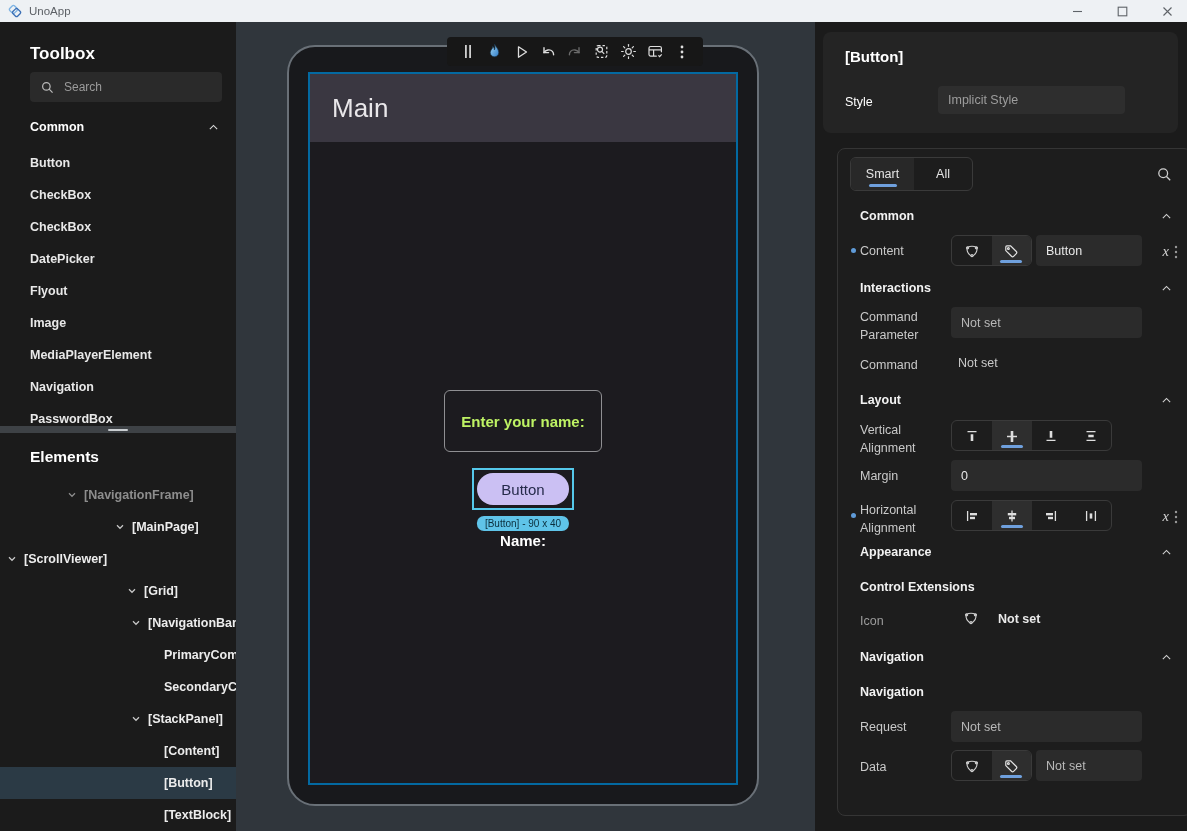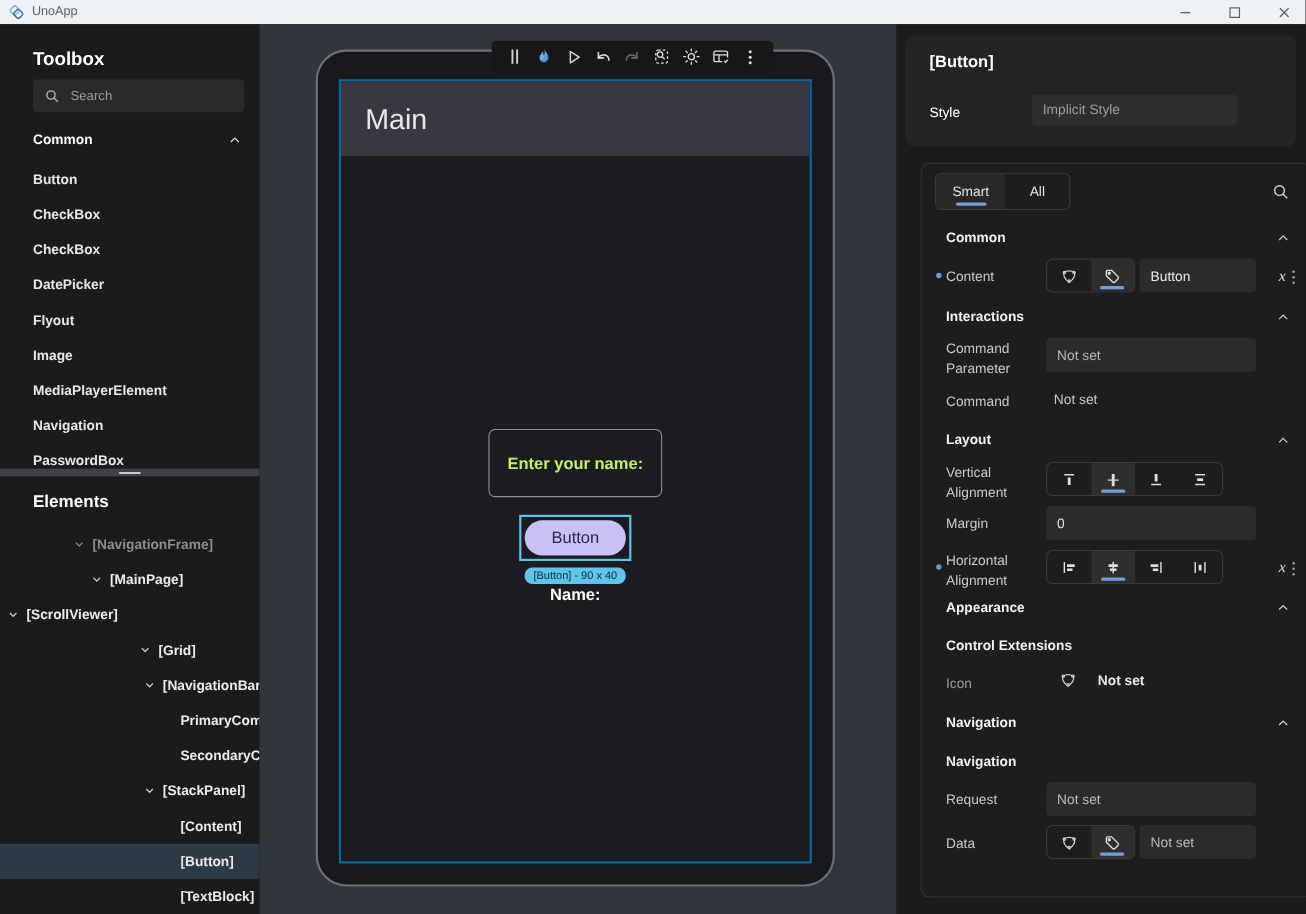--- a/index.html
+++ b/index.html
@@ -25,21 +25,21 @@
   .tb-item { height:32px; display:flex; align-items:center; padding-left:30px; font-size:12.5px; font-weight:600; color:#e8e8e8; cursor:default; }
   .splitter { position:absolute; left:0; top:404px; width:236px; height:7px; background:#3e4246; display:flex; align-items:center; justify-content:center; }
   .splitter .pill { width:20px; height:2px; background:#c9cdd0; border-radius:2px; }
   .el-title { position:absolute; left:30px; top:426px; font-size:15.5px; font-weight:700; color:#fff; }
   .tree { position:absolute; left:0; top:457px; width:236px; }
   .tree-row { height:32px; display:flex; align-items:center; color:#ececec; font-size:12.5px; font-weight:600; white-space:nowrap; overflow:hidden; cursor:default; }
   .tree-row .chev { width:24px; display:flex; align-items:center; justify-content:center; flex:0 0 24px; }
   .tree-row.nochev .chev { visibility:hidden; }
   .tree-row.dim { color:#8d8d8d; }
   .tree-row.selected { background:#2b3a45; }
-  .d0{padding-left:60px}.d1{padding-left:76px}.d2{}.d3{padding-left:120px}.d4{padding-left:124px}.d5{padding-left:140px}
+  .d0{padding-left:60px}.d1{padding-left:108px}.d2{}.d3{padding-left:120px}.d4{padding-left:124px}.d5{padding-left:140px}
 
   
   .canvas { position:absolute; left:236px; top:22px; width:579px; bottom:0; background:#30363c; overflow:hidden; }
   .float-toolbar { position:absolute; left:211px; top:15px; width:256px; height:29px; background:#171717; border-radius:4px; display:flex; align-items:center; justify-content:space-between; padding:0 10px; z-index:5; }
   .tbtn { width:22px; height:22px; display:flex; align-items:center; justify-content:center; cursor:default; }
   .phone { position:absolute; left:51px; top:23px; width:472px; height:761px; border:2px solid #697077; border-radius:28px; background:#18191c; }
   .screen { position:absolute; left:19px; top:25px; right:19px; bottom:19px; border:2px solid #0369a1; background:#1c1b1f; overflow:hidden; }
   .screen-header { height:68px; background:#3a3741; display:flex; align-items:center; padding-left:22px; }
   .screen-header .t { font-size:26px; color:#e9e7ea; }
   .tbx { position:absolute; left:50%; transform:translateX(-50%); top:316px; width:158px; height:62px; border:1px solid #8f8f92; border-radius:6px; display:flex; align-items:center; justify-content:center; font-size:15px; font-weight:700; color:#bef264; }

